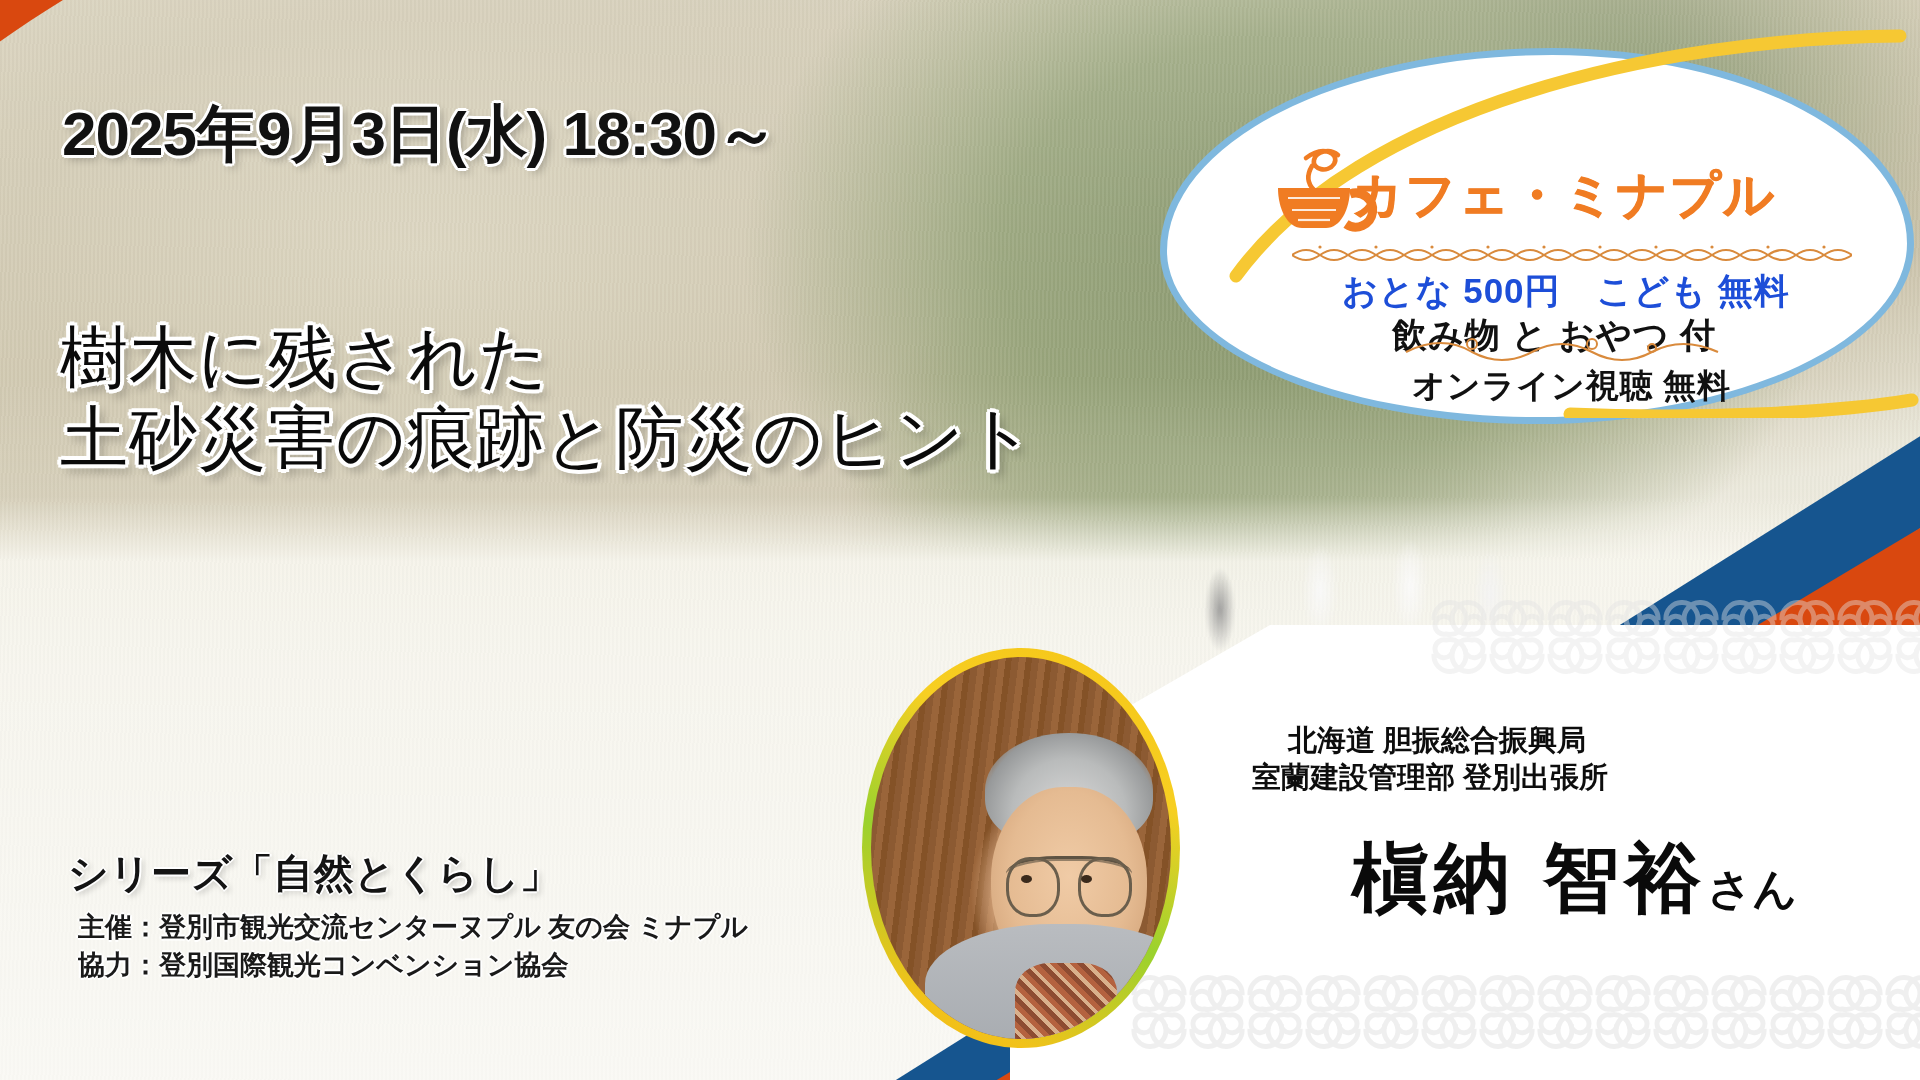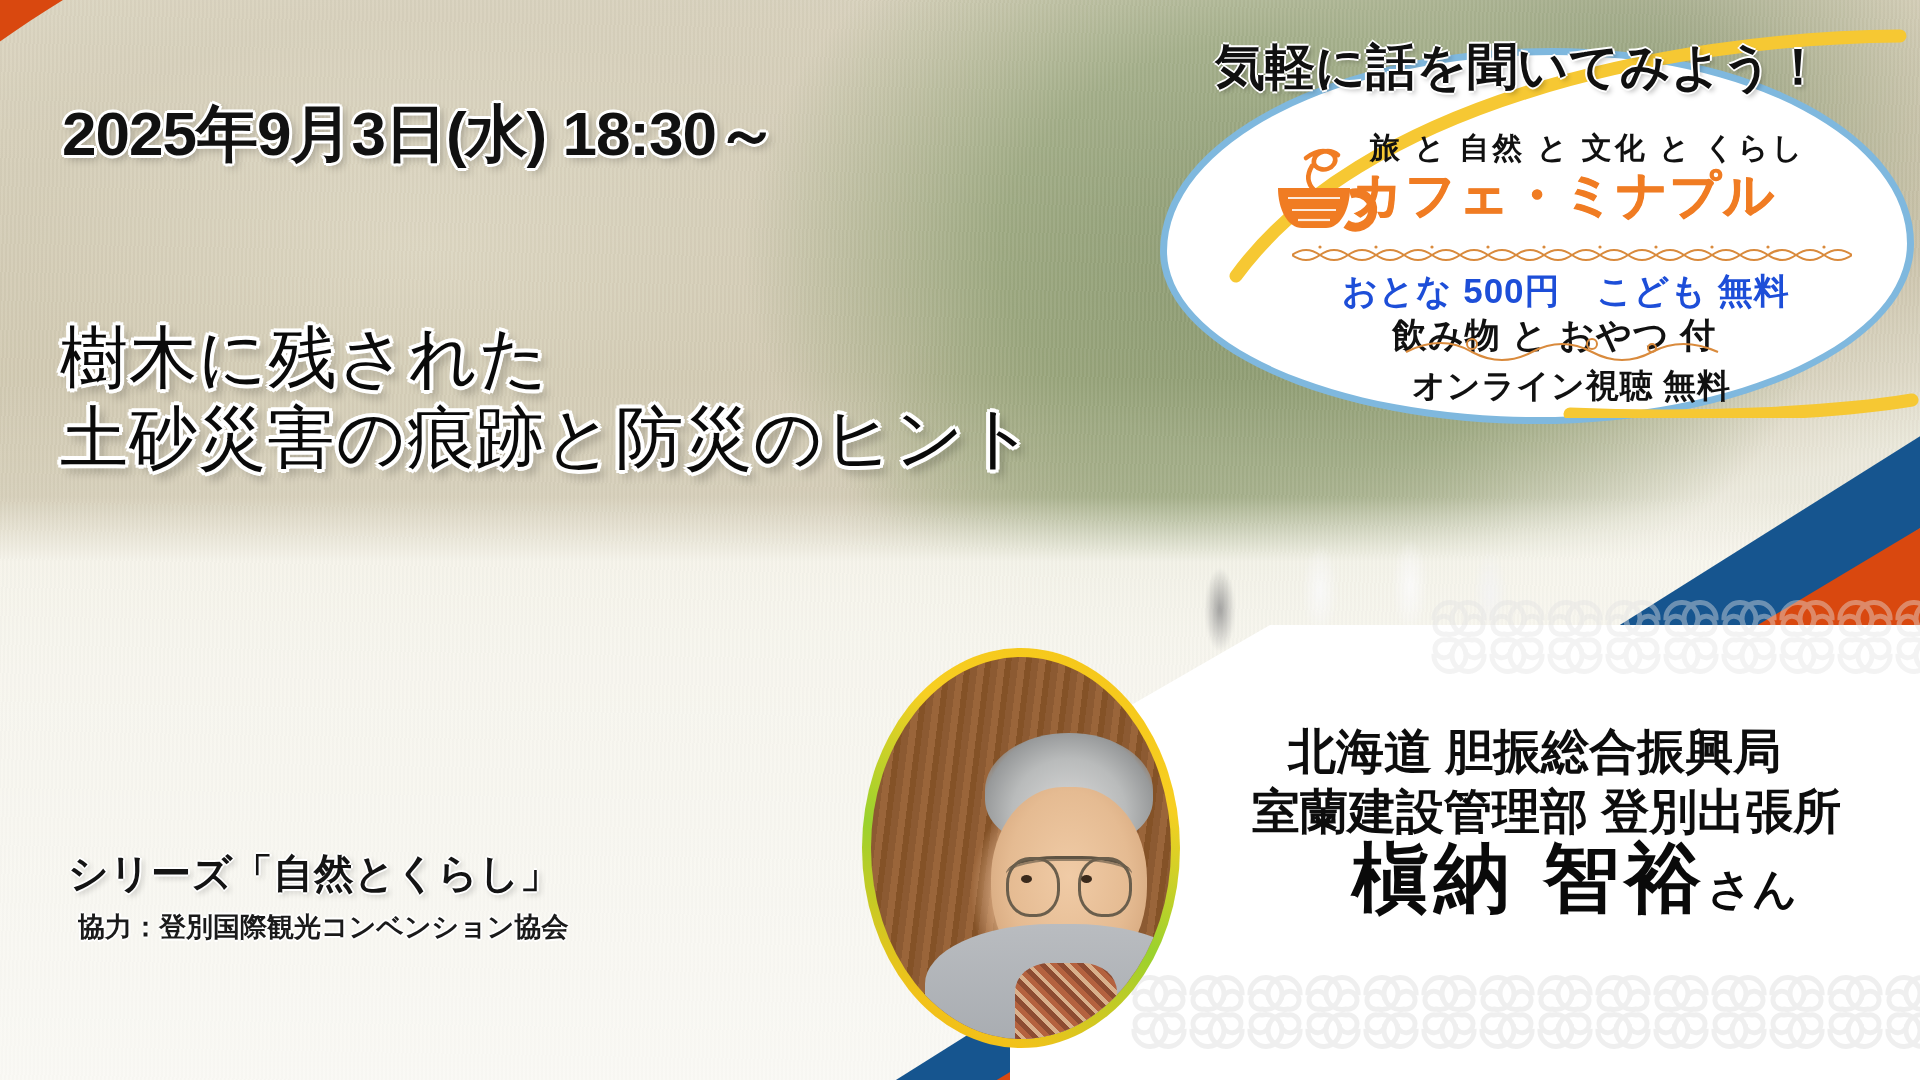--- a/index.html
+++ b/index.html
@@ -181,21 +181,21 @@
   }
   .pf-collar{
     position:absolute;left:48%;bottom:-2%;width:34%;height:22%;
     background:repeating-linear-gradient(45deg,#b4623f 0 5px,#8d4c32 5px 10px,#d9b08c 10px 14px);
     border-radius:34% 34% 0 0;
   }
 
   
   .speaker-org{
     position:absolute;left:1288px;top:722px;
-    font-size:48px;font-weight:bold;color:#0d0d0d;line-height:1.26;white-space:nowrap;text-align:left;
+    font-size:29px;font-weight:bold;color:#0d0d0d;line-height:1.26;white-space:nowrap;text-align:left;
     text-shadow:2px 0 0 #fff,-2px 0 0 #fff,0 2px 0 #fff,0 -2px 0 #fff;
   }
   .speaker-org div:nth-child(2){margin-left:-36px;}
   .speaker-name{
     position:absolute;left:1352px;top:828px;
     font-size:76px;font-weight:bold;color:#0a0a0a;letter-spacing:6px;white-space:nowrap;
     text-shadow:2px 0 0 #fff,-2px 0 0 #fff,0 2px 0 #fff,0 -2px 0 #fff;
   }
   .speaker-name .hon{font-size:44px;letter-spacing:0;}
 </style>
@@ -261,39 +261,37 @@
   </div>
 
   <div class="badge">
     <div class="badge-blob"></div>
     <svg class="badge-arc" viewBox="0 0 780 390" preserveAspectRatio="none">
       <path d="M760,8 C520,10 220,78 96,248" fill="none" stroke="#f6c833" stroke-width="13" stroke-linecap="round"></path>
       <path d="M772,372 C700,384 560,392 430,386" fill="none" stroke="#f6c833" stroke-width="13" stroke-linecap="round"></path>
     </svg>
   </div>
 
-  <div class="headline">気軽に話を聞いてみよう！</div>
 
   <div class="cup">
     <svg viewBox="0 0 120 118" width="120" height="118">
       <g fill="none" stroke="#f07c23" stroke-width="4.6" stroke-linecap="round">
         <path d="M44,36 c18,-14 34,-4 28,6 c-6,9 -22,6 -20,-4 c2,-9 16,-12 24,-5"></path>
         <path d="M50,44 c-6,10 -4,18 2,24"></path>
       </g>
       <path d="M16,66 h72 c0,22 -10,40 -24,40 h-24 c-14,0 -24,-18 -24,-40 z" fill="#f07c23"></path>
       <path d="M88,72 a17,17 0 1,1 -4,30" fill="none" stroke="#f07c23" stroke-width="9"></path>
       <g stroke="#ffffff" stroke-width="2.2" opacity=".85" fill="none">
         <path d="M26,76 h52"></path>
           <path d="M30,88 h44"></path>
           <path d="M36,98 h32"></path>
       </g>
     </svg>
   </div>
 
-  <div class="logo-sub">旅 と 自然 と 文化 と くらし</div>
   <div class="logo-main">カフェ・ミナプル</div>
 
   <div class="divider-lace">
     <svg width="100%" height="100%" viewBox="0 0 560 22" preserveAspectRatio="none">
       <g fill="none" stroke="#d98a3c" stroke-width="2">
         <path d="M0,11 q14,-10 28,0 q14,10 28,0 q14,-10 28,0 q14,10 28,0 q14,-10 28,0 q14,10 28,0 q14,-10 28,0 q14,10 28,0 q14,-10 28,0 q14,10 28,0 q14,-10 28,0 q14,10 28,0 q14,-10 28,0 q14,10 28,0 q14,-10 28,0 q14,10 28,0 q14,-10 28,0 q14,10 28,0 q14,-10 28,0 q14,10 28,0"></path>
         <path d="M0,11 q14,10 28,0 q14,-10 28,0 q14,10 28,0 q14,-10 28,0 q14,10 28,0 q14,-10 28,0 q14,10 28,0 q14,-10 28,0 q14,10 28,0 q14,-10 28,0 q14,10 28,0 q14,-10 28,0 q14,10 28,0 q14,-10 28,0 q14,10 28,0 q14,-10 28,0 q14,10 28,0 q14,-10 28,0 q14,10 28,0 q14,-10 28,0"></path>
       </g>
       <g fill="#d98a3c">
         <circle cx="28" cy="3" r="1.6"></circle>
@@ -321,20 +319,21 @@
           <circle cx="190" cy="8" r="5"></circle>
           <circle cx="250" cy="12" r="4"></circle>
       </g>
     </svg>
   </div>
 
   <div class="price3">オンライン視聴 無料</div>
 
   <div class="series">シリーズ「自然とくらし」</div>
   <div class="credits">
+    <div>主催：登別市観光交流センターヌプル 友の会 ミナプル</div>
     <div>協力：登別国際観光コンベンション協会</div>
   </div>
 
   <div class="portrait-wrap">
     <div class="portrait-ring"></div>
     <div class="portrait-inner">
       <div class="pf-hair"></div>
       <div class="pf-face"></div>
       <div class="pf-glass"></div>
       <div class="pf-eye-l"></div>

